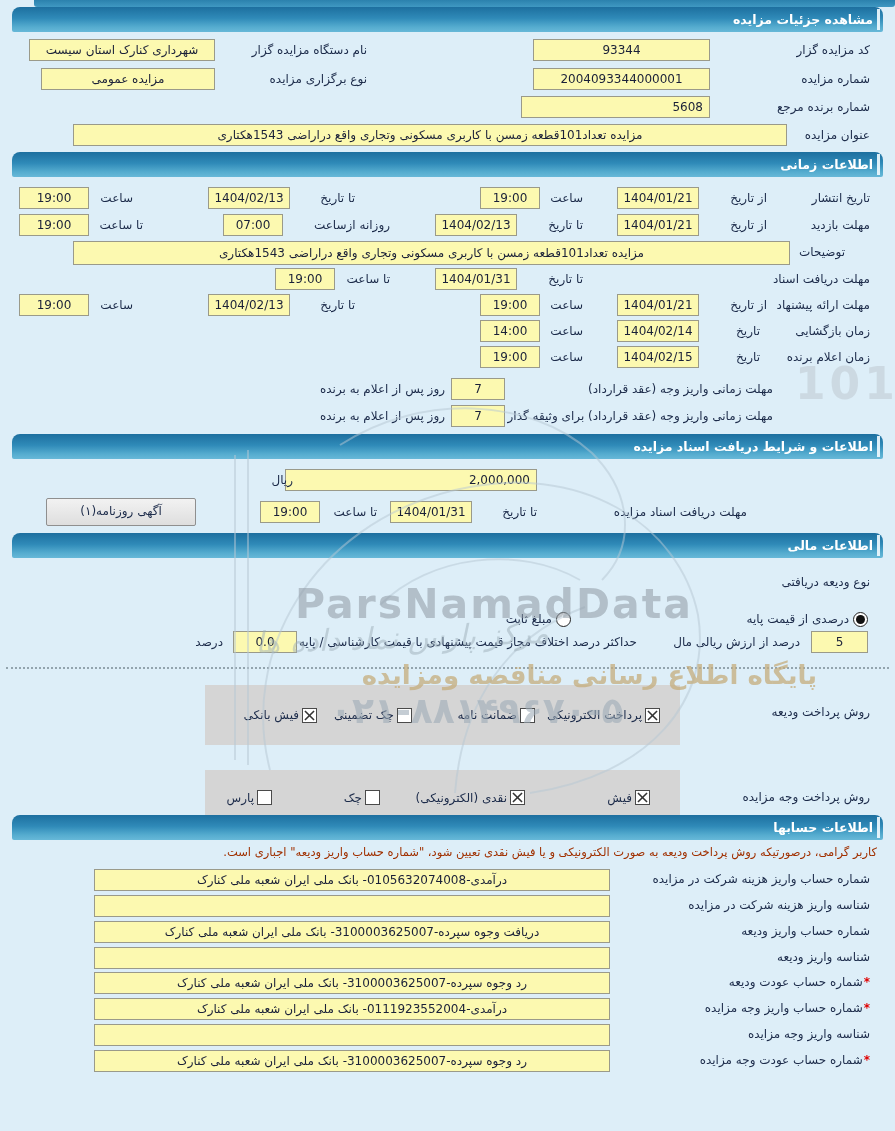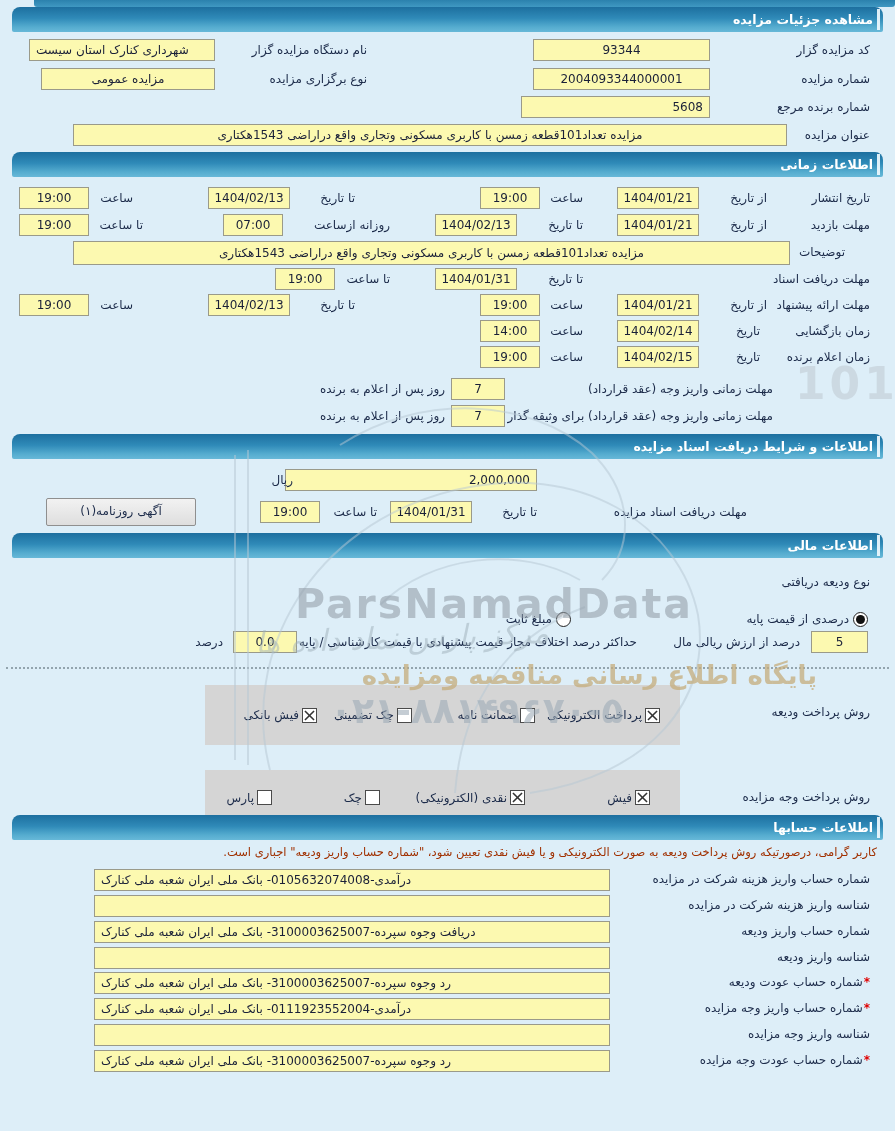--- a/index.html
+++ b/index.html
@@ -23,21 +23,21 @@
   .secbar::after{content:"";position:absolute;right:3px;top:2px;bottom:2px;width:3px;background:#f2fbff;opacity:.9;}
   .row{position:absolute;left:0;right:0;height:24px;line-height:24px;font-size:12px;}
   .lbl{position:absolute;top:0;color:#1c2b4a;white-space:nowrap;}
   .sub{position:absolute;top:0;color:#1c2b4a;white-space:nowrap;}
   .box{
     position:absolute;top:1px;height:20px;line-height:20px;
     background:#fcf9b0;border:1px solid #9a9a8a;
     color:#1a2038;font-size:12px;white-space:nowrap;overflow:hidden;
   }
   .box.c{text-align:center;}
-  .box.rt{text-align:left;padding:0 6px;}
+  .box.rt{text-align:center;padding:0 6px;}
   .box.lt{direction:ltr;text-align:right;padding:0 6px;}
   .box.num{direction:ltr;text-align:center;}
   .star{color:#e00000;font-weight:bold;margin-left:1px;}
   .notice{position:absolute;right:18px;left:18px;text-align:right;
     color:#a03000;font-size:11.5px;}
   .gray-panel{position:absolute;background:#d5d5d5;}
   .cbitem{position:absolute;top:0;height:100%;display:flex;align-items:center;direction:rtl;}
   .cb{width:13px;height:13px;background:#fff;border:1px solid #4a4a4a;display:inline-block;
     margin-left:3px;position:relative;flex:0 0 auto;}
   .cb svg{position:absolute;inset:0;width:100%;height:100%;}

